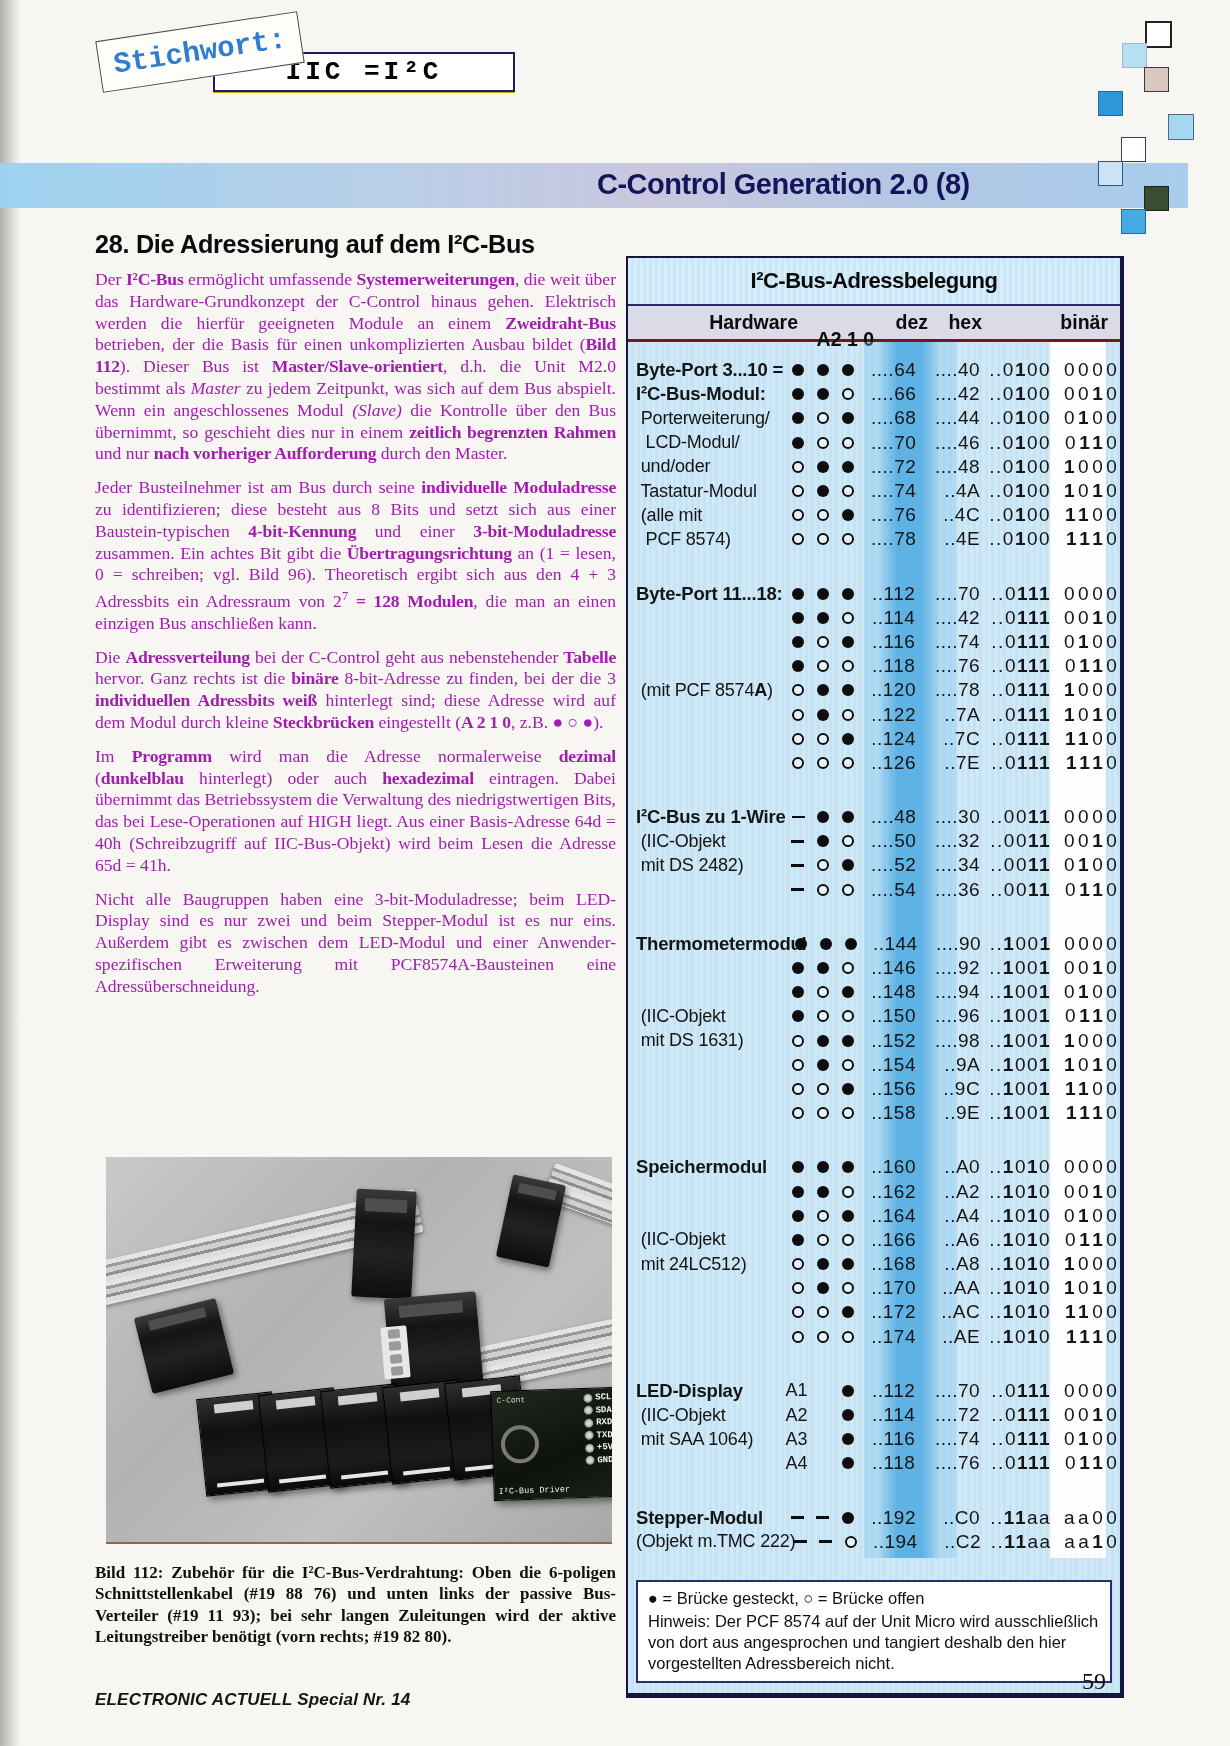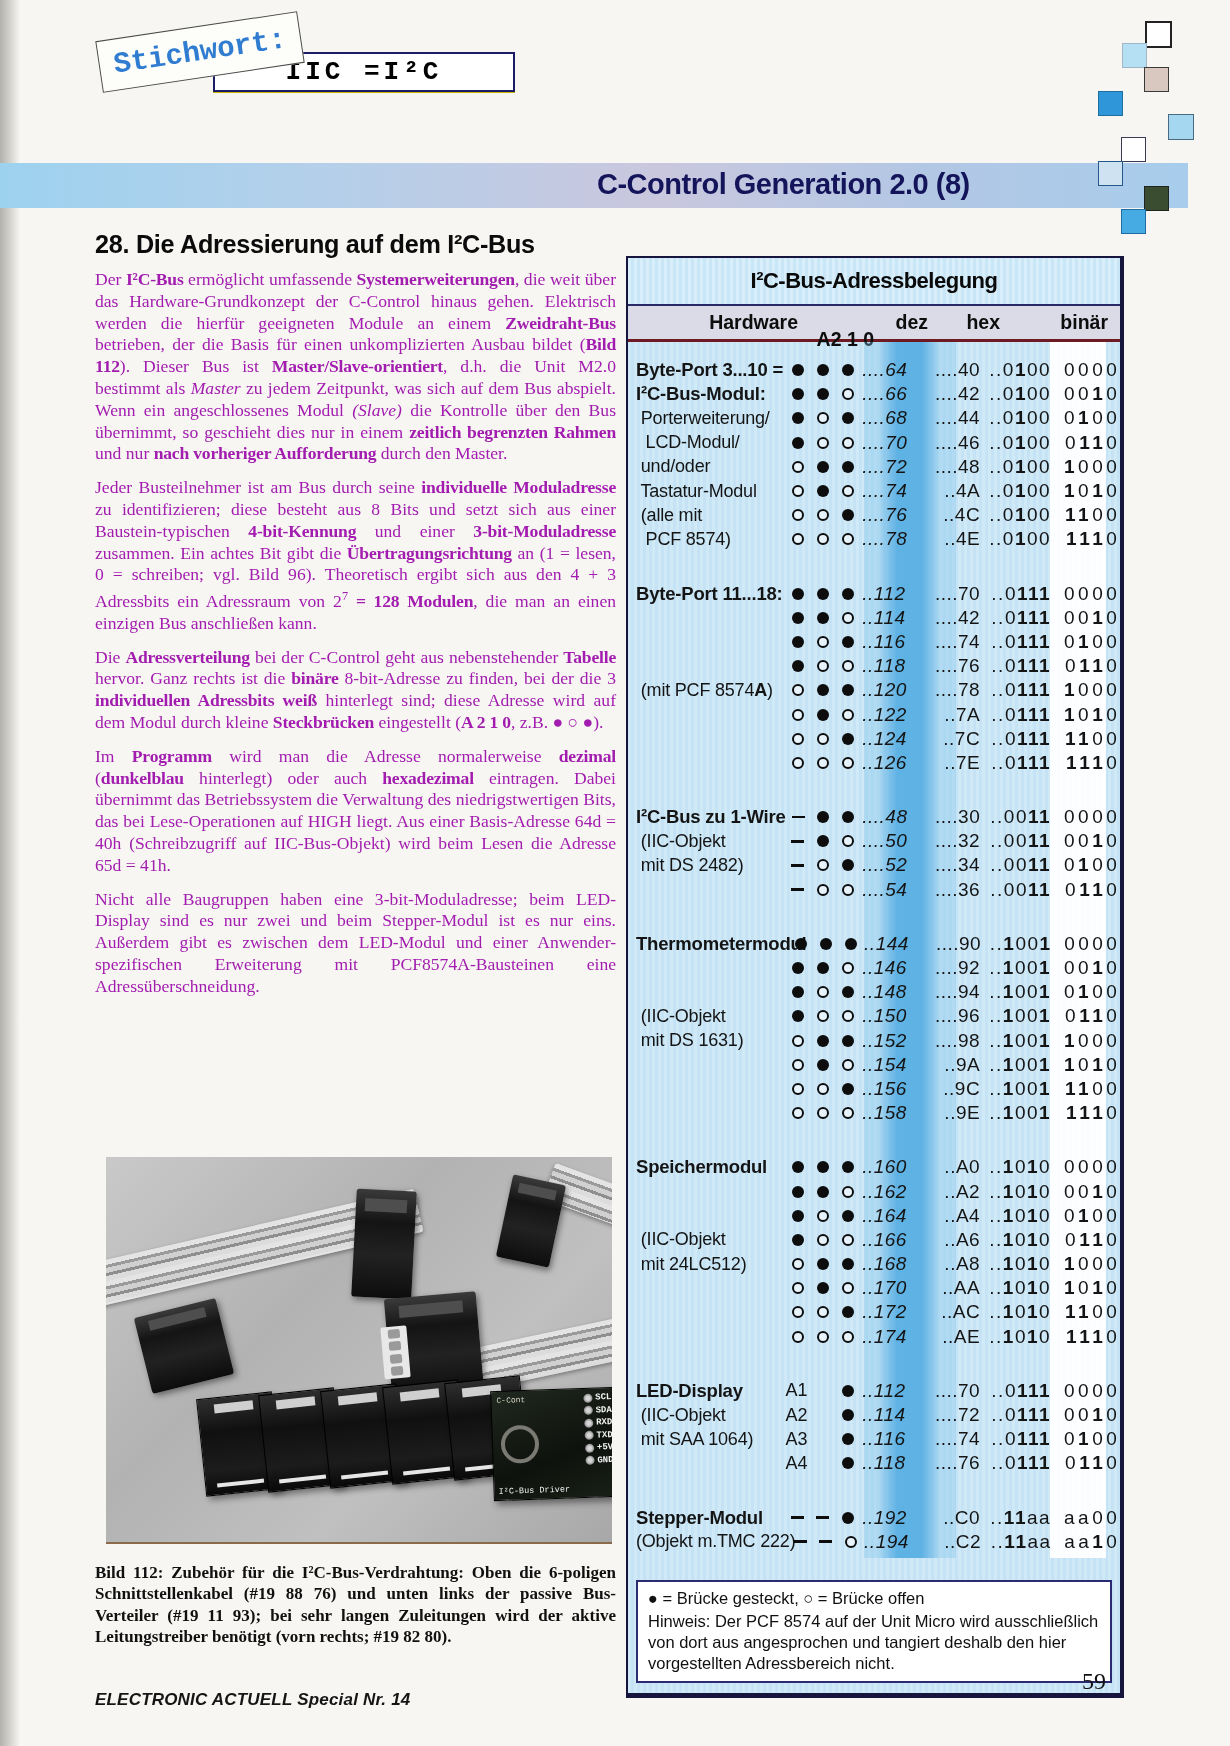--- a/index.html
+++ b/index.html
@@ -96,40 +96,40 @@
         background:repeating-linear-gradient(90deg,#cfe9f7 0 3px,#c5e3f5 3px 6px);}
   .tbl-title{height:46px;line-height:46px;text-align:center;font-weight:bold;font-size:22px;
         letter-spacing:-0.5px;color:#0a0a0a;border-bottom:2px solid #2a2a68;
         background:repeating-linear-gradient(90deg,#d8eefa 0 3px,#c8e6f6 3px 6px);}
   .tbl-head{position:relative;height:33px;background:#dadbe7;border-bottom:3px solid #6e1a22;
         font-weight:bold;font-size:19.5px;color:#0d0d0d;}
   .tbl-head span{position:absolute;top:5px;text-align:right;}
   .h-hw{left:30px;width:140px;}
   .h-jmp{left:166px;width:80px;margin-top:17px;}
   .h-dez{left:240px;width:60px;}
-  .h-hex{left:316px;width:56px;}
+  .h-hex{left:298px;width:56px;}
   .h-bin{left:390px;width:90px;}
   .tbody{position:relative;padding:16px 0 14px 0;}
   .band-dez2{position:absolute;left:236px;top:0;bottom:10px;width:92px;background:rgba(124,196,236,.35);}
   .band-dez{position:absolute;left:252px;top:0;bottom:10px;width:58px;
         background:linear-gradient(90deg,rgba(95,178,228,.15),#5fb2e4 30%,#5fb2e4 72%,rgba(95,178,228,.15));}
   .band-white{position:absolute;left:422px;top:0;bottom:10px;width:56px;background:rgba(255,255,255,.93);}
   .trow{position:relative;z-index:1;display:flex;align-items:center;height:24.2px;
         font-size:19px;color:#141414;}
   .trow.gap{margin-top:30px;}
   .c-lbl{width:152px;padding-left:8px;white-space:pre;font-size:18px;letter-spacing:-0.2px;}
   .c-lbl.b{font-weight:bold;font-size:18.5px;}
   .c-jmp{width:78px;display:flex;align-items:center;}
   .j-slot{width:25px;display:flex;justify-content:center;align-items:center;}
   .j-txt{width:50px;font-size:18px;}
   .j-dot{display:inline-block;border-radius:50%;}
   .j-dot.f{width:12px;height:12px;background:#0d0d0d;}
   .j-dot.o{width:8px;height:8px;border:2.2px solid #0d0d0d;background:rgba(255,255,255,.55);}
   .j-dash{display:inline-block;width:13px;height:2.6px;background:#0d0d0d;}
-  .c-dez{width:64px;text-align:left;letter-spacing:.5px;font-style:italic;}
+  .c-dez{width:64px;text-align:center;letter-spacing:.5px;}
   .c-hex{width:56px;text-align:right;letter-spacing:.5px;}
   .c-b1{width:64px;margin-left:8px;text-align:right;letter-spacing:1.5px;}
   .c-b2{width:52px;margin-left:4px;text-align:right;letter-spacing:3.5px;}
   .c-b3{width:14px;}
   .trow b{font-weight:bold;}
   .tbl-note{margin:12px 8px 10px 8px;border:2px solid #2b2b72;background:#fff;
         padding:6px 10px 8px 10px;font-size:16.5px;line-height:20.6px;color:#101010;}
   .legend{margin-bottom:3px;}
 
   

